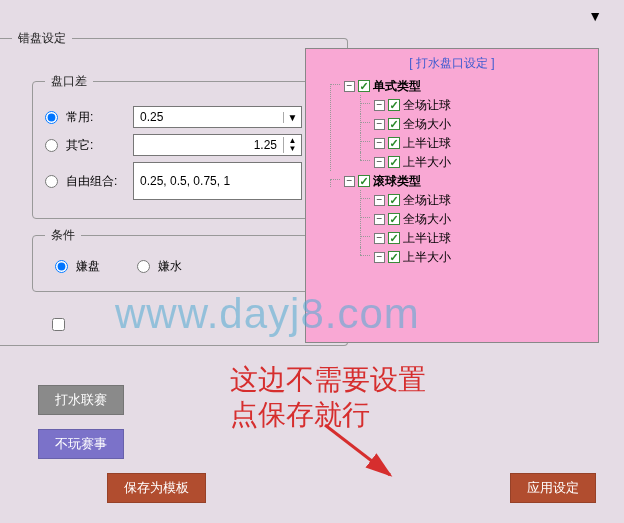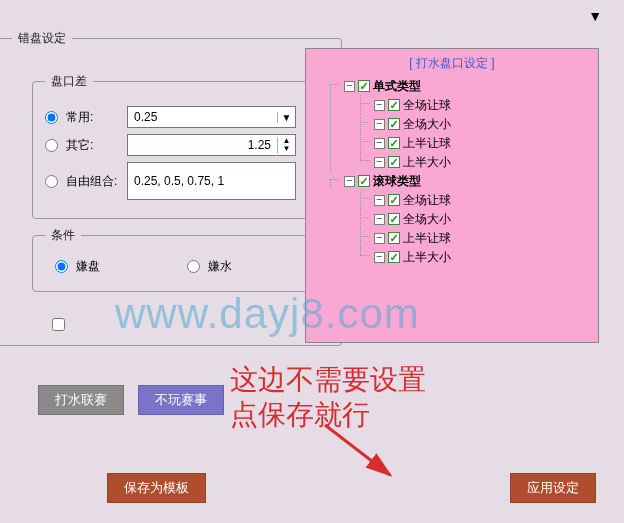--- a/index.html
+++ b/index.html
@@ -52,20 +52,21 @@
   }
   legend {
     padding: 0 6px;
     color: #222;
     font-size: 12px;
   }
   .row {
     display: flex;
     align-items: center;
     margin: 6px 0;
+    gap: 6px;
   }
   .radio-label { display: inline-flex; align-items: center; gap: 4px; min-width: 82px; }
   input[type="radio"], input[type="checkbox"] { margin: 0 4px 0 0; }
   .combo {
     flex: 1;
     display: flex;
     align-items: center;
     border: 1px solid #777;
     background: #fff;
     height: 22px;
@@ -90,35 +91,35 @@
     flex: 1;
     border: 1px solid #777;
     background: #fff;
     height: 38px;
     padding: 2px 6px;
     font-size: 12px;
   }
   .text-right { text-align: right; }
   .cond-row {
     display: flex;
-    gap: 50px;
     padding: 4px 10px;
   }
   .checkbox-row {
     margin: 26px 0 0 40px;
     display: flex;
     align-items: center;
     gap: 4px;
   }
   .btn-group {
     position: absolute;
     left: 38px;
     top: 385px;
     display: flex;
     gap: 14px;
+    flex-direction: column;
   }
   .btn {
     display: inline-flex;
     align-items: center;
     justify-content: center;
     height: 30px;
     padding: 0 16px;
     color: #fff;
     font-size: 13px;
     cursor: pointer;

